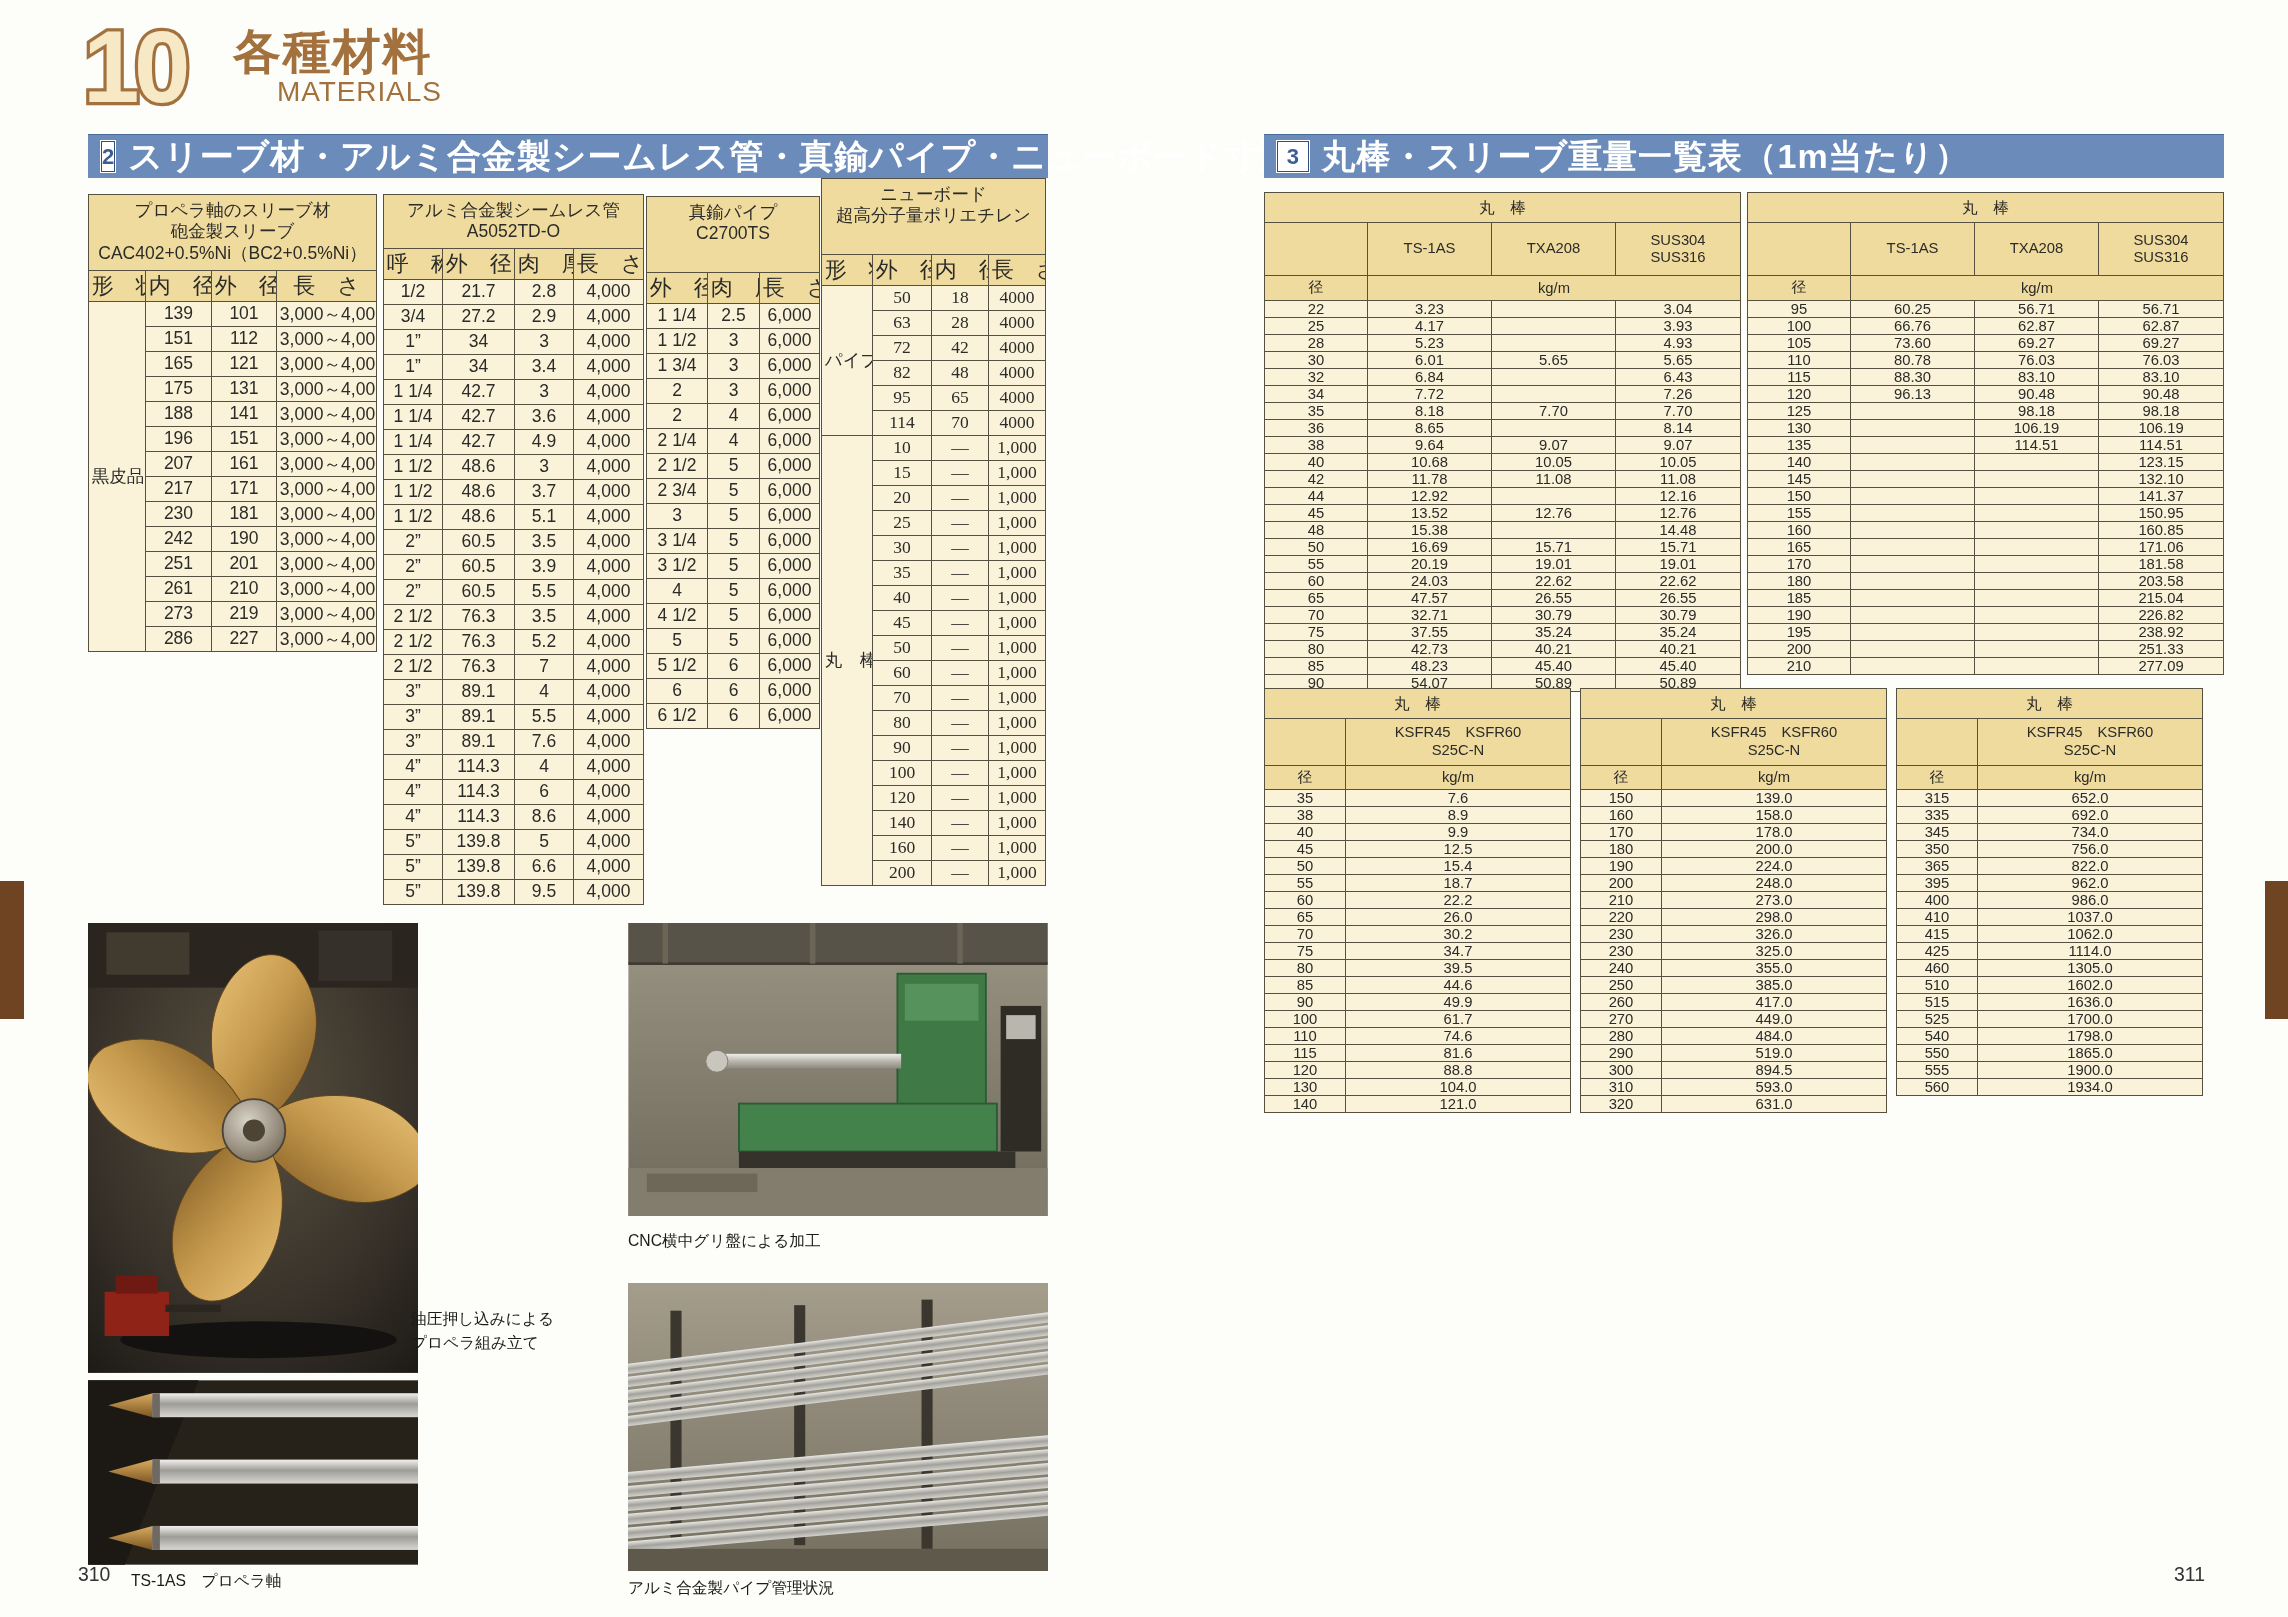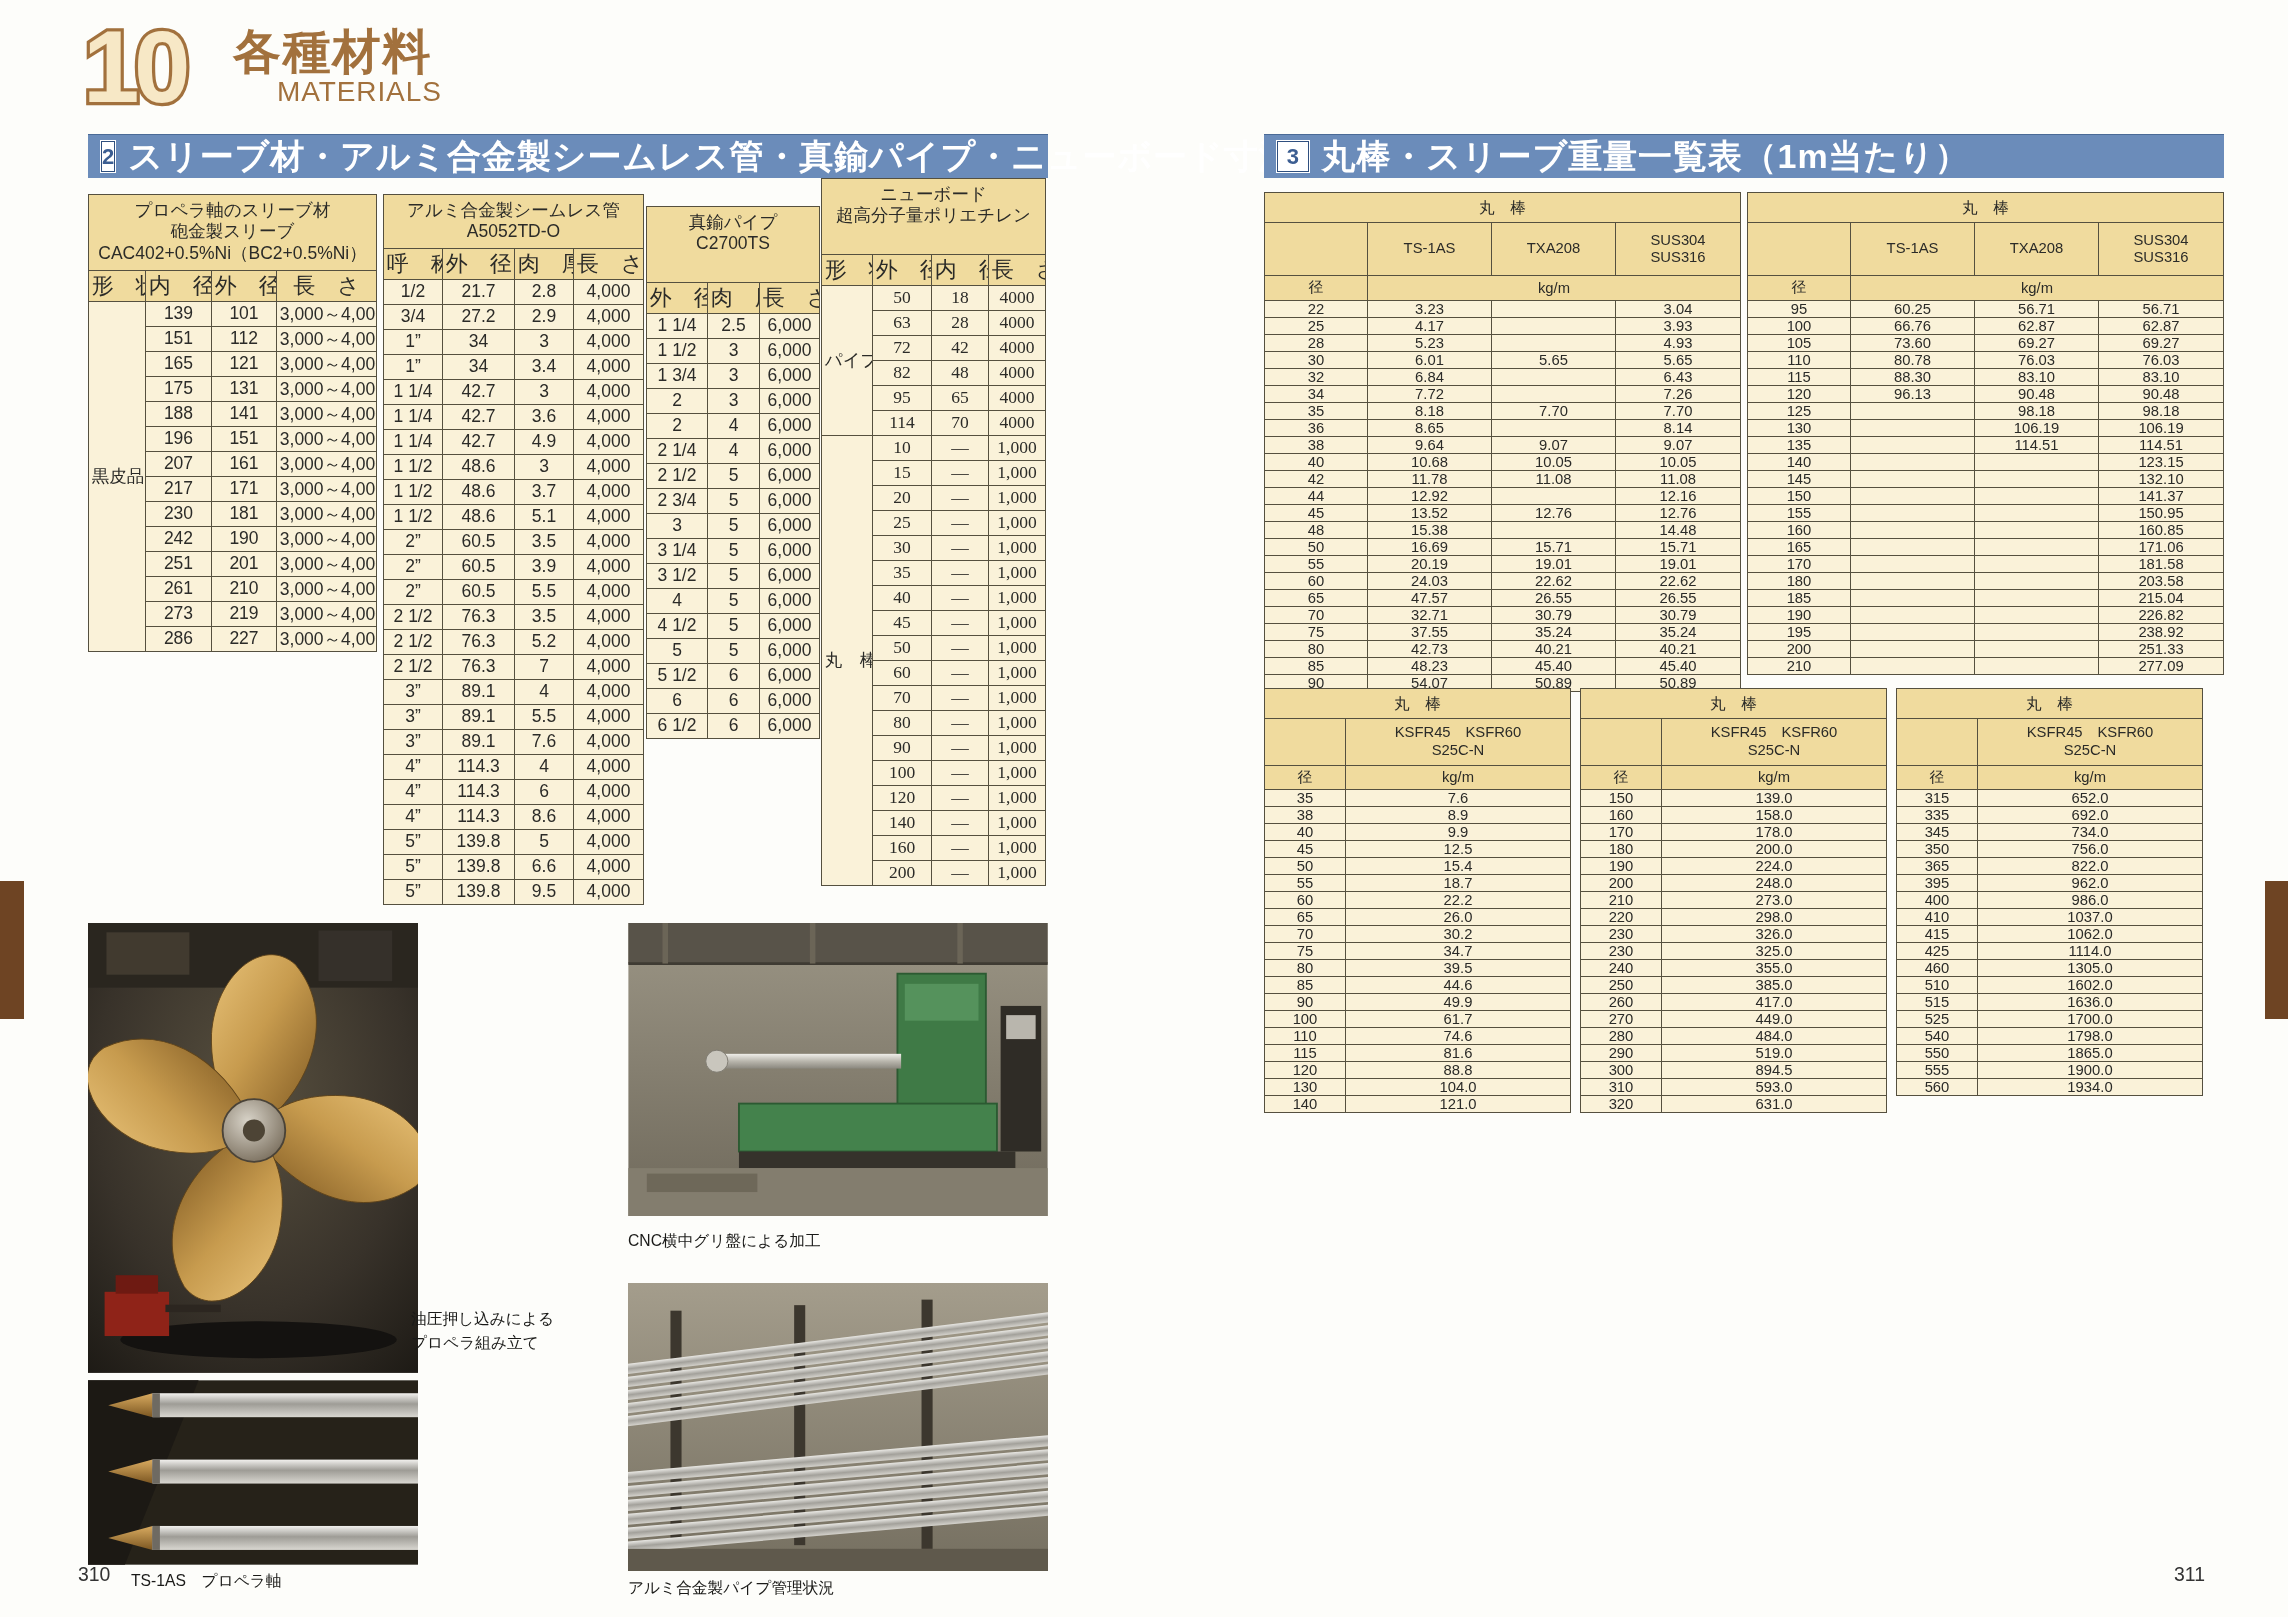--- a/index.html
+++ b/index.html
@@ -348,21 +348,21 @@
       </tr>
       <tr>
         <td>5”</td>
         <td>139.8</td>
         <td>9.5</td>
         <td>4,000</td>
       </tr>
     </tbody>
 </table>
 
-<table class="t tl" style="left:646px;top:206px;width:173px;">
+<table class="t tl" style="left:646px;top:196px;width:173px;">
   <colgroup>
       <col style="width:61px">
       <col style="width:52px">
       <col style="width:60px">
     </colgroup>
   <thead>
     <tr>
         <th colspan="3" class="titleblock">
       <div>真鍮パイプ</div>
       <div>C2700TS</div>

